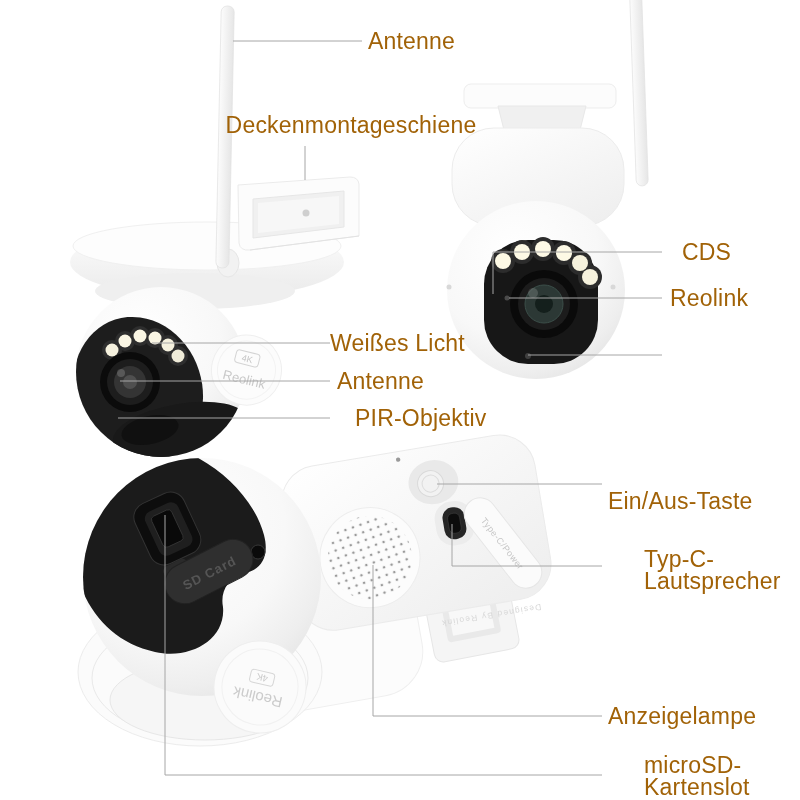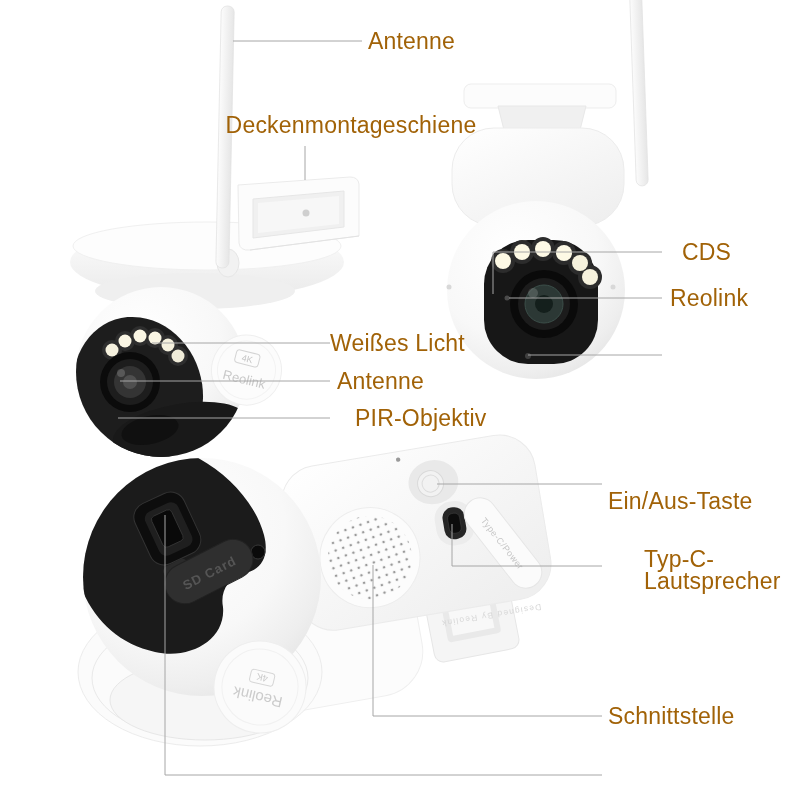--- a/index.html
+++ b/index.html
@@ -231,15 +231,19 @@
 <div class="label vc" style="left:330px; top:343px">Weißes Licht</div>
 <div class="label vc" style="left:337px; top:381px">Antenne</div>
 <div class="label vc" style="left:355px; top:418px">PIR-Objektiv</div>
 <div class="label vc" style="left:682px; top:252px">CDS</div>
 <div class="label vc" style="left:670px; top:298px">Reolink</div>
 <div class="label vc" style="left:608px; top:501px">Ein/Aus-Taste</div>
 <div class="label" style="left:608px; top:548px">
   <span class="line">Typ-C-</span>
   <span class="line">Lautsprecher</span>
 </div>
-<div class="label vc" style="left:608px; top:716px">Schnittstelle</div>
-
+<div class="label vc" style="left:608px; top:716px">Anzeigelampe</div>
+<div class="label" style="left:608px; top:754px">
+  <span class="line">microSD-</span>
+  <span class="line">Kartenslot</span>
 </div>
 
+</div>
+
 </body></html>

